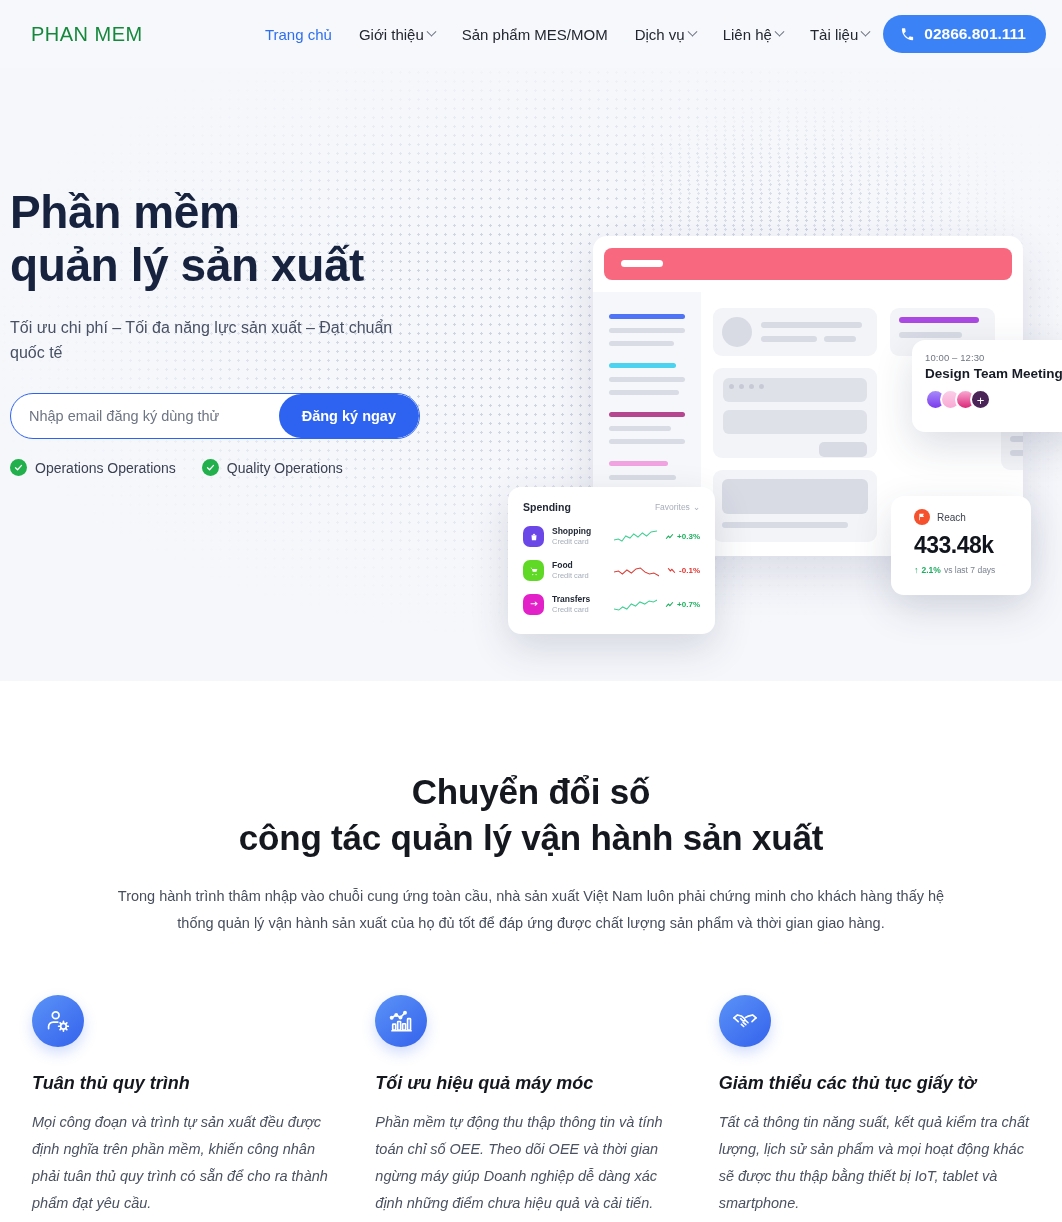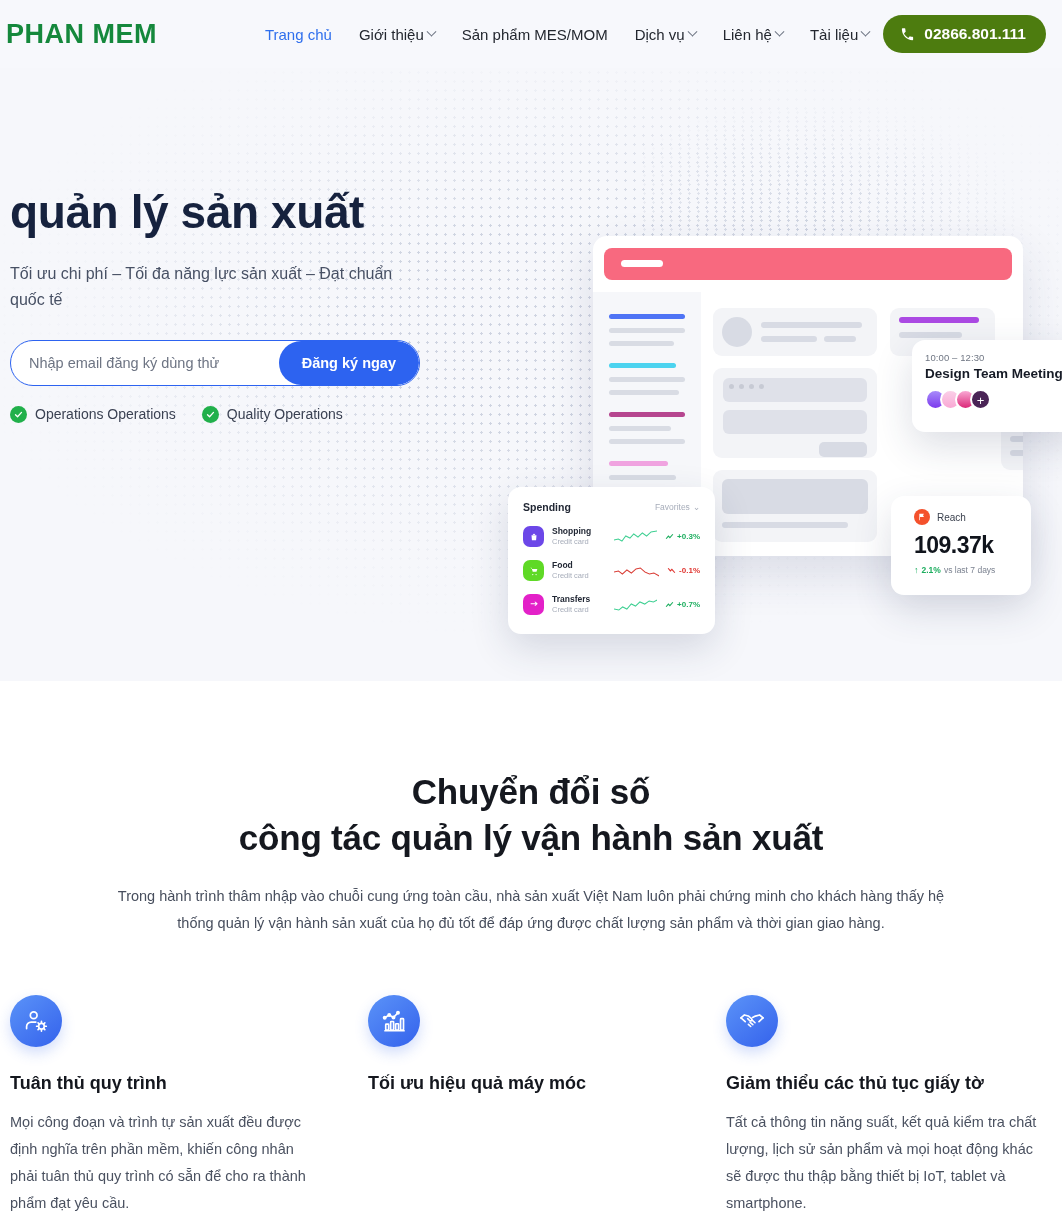--- a/index.html
+++ b/index.html
@@ -17,25 +17,25 @@
   .header {
     height:68px;
     background:#f7f8fc;
     display:flex;
     align-items:center;
     padding:0 16px 0 0;
     position:relative;
     z-index:40;
   }
   .logo {
-    font-size:27px;
-    font-weight:bold;
+    font-size:20px;
+    font-weight:normal;
     color:#15883c;
     letter-spacing:.5px;
-    margin-left:6px;
+    margin-left:31px;
     white-space:nowrap;
   }
   .nav {
     display:flex;
     align-items:center;
     gap:27px;
     margin-left:auto;
     margin-right:14px;
   }
   .nav-item {
@@ -52,21 +52,21 @@
     display:inline-block;
     width:7px; height:7px;
     border-right:1.3px solid #6b7280;
     border-bottom:1.3px solid #6b7280;
     transform:rotate(45deg) translate(-2px,-2px);
   }
   .phone-btn {
     display:flex;
     align-items:center;
     gap:9px;
-    background:#4d7c0f;
+    background:#3b82f6;
     color:#fff;
     border-radius:24px;
     padding:10px 20px 10px 17px;
     font-size:15.5px;
     font-weight:bold;
     white-space:nowrap;
     cursor:pointer;
     border:none;
     font-family:inherit;
   }
@@ -252,21 +252,22 @@
     text-align:center;
     font-size:14.5px;
     line-height:1.86;
     color:#474e5d;
   }
   .feats {
     margin-top:58px;
     display:grid;
     grid-template-columns:repeat(3,1fr);
     gap:0 32px;
-    padding:0 10px;
+    padding:0 32px;
+    font-style:italic;
   }
   .feat-ic {
     width:52px; height:52px; border-radius:50%;
     background:linear-gradient(140deg,#5b93f8 0%,#3462ec 100%);
     display:flex; align-items:center; justify-content:center;
     box-shadow:0 6px 14px rgba(52,98,236,.22);
   }
   .feat-t { margin-top:26px; font-size:18px; font-weight:bold; color:#14171e; }
   .feat-d { margin-top:15px; font-size:14.5px; line-height:1.85; color:#4a5160; max-width:312px; }
 </style>
@@ -400,21 +401,21 @@
 
       <div class="float-card reach">
         <div class="reach-hd">
           <div class="reach-ic">
             <svg width="8" height="8" viewBox="0 0 24 24">
                 <path fill="#fff" d="M6 2h12l-3 5 3 5H6v10H4V2z"></path>
               </svg>
           </div>
           <div class="reach-lbl">Reach</div>
         </div>
-        <div class="reach-val">109.37k</div>
+        <div class="reach-val">433.48k</div>
         <div class="reach-dt">
           <span class="up">↑</span>
           <b>2.1%</b>
           <span>vs last 7 days</span>
         </div>
       </div>
 
       <div class="float-card spend">
         <div class="spend-hd">
           <div class="spend-t">Spending</div>
@@ -484,20 +485,21 @@
                 <path fill="none" stroke="#1dae5f" stroke-width="3" d="M3 18l6-7 4 4 8-9"></path>
               </svg>
             <span>+0.7%</span>
           </div>
         </div>
       </div>
     </div>
 
     <div class="hero-inner">
       <h1 class="hero-title">
+        <span>Phần mềm</span>
         <span>quản lý sản xuất</span>
       </h1>
       <p class="hero-sub">Tối ưu chi phí – Tối đa năng lực sản xuất – Đạt chuẩn quốc tế</p>
 
       <div class="signup">
         <input type="text" placeholder="Nhập email đăng ký dùng thử" style="">
         <button>Đăng ký ngay</button>
       </div>
 
       <div class="ticks">
@@ -552,20 +554,21 @@
             <circle cx="11.1" cy="8.4" r="1"></circle>
               <circle cx="15.1" cy="4.2" r="1"></circle>
             <path d="M3.5 20.2h17"></path>
             <rect x="4.2" y="14.4" width="2.6" height="5.2" rx=".5"></rect>
             <rect x="8.6" y="12" width="2.6" height="7.6" rx=".5"></rect>
             <rect x="13" y="14" width="2.6" height="5.6" rx=".5"></rect>
             <rect x="17.4" y="9.4" width="2.6" height="10.2" rx=".5"></rect>
           </svg>
         </div>
         <div class="feat-t">Tối ưu hiệu quả máy móc</div>
+        <div class="feat-d">Phần mềm tự động thu thập thông tin và tính toán chỉ số OEE. Theo dõi OEE và thời gian ngừng máy giúp Doanh nghiệp dễ dàng xác định những điểm chưa hiệu quả và cải tiến.</div>
       </div>
 
       <div>
         <div class="feat-ic">
           <svg width="28" height="28" viewBox="0 0 24 24" fill="none" stroke="#fff" stroke-width="1.4" stroke-linecap="round" stroke-linejoin="round">
             <path d="M2.5 9.4l3-2.6 3.3.9 2.8 2.3a1.2 1.2 0 01-1.5 1.8L8.3 10"></path>
             <path d="M21.5 9.4l-3-2.6-3.6 1-2.4 1.2"></path>
             <path d="M12.1 11.3l2.5 2.2M10.4 13.1l2.3 2M8.9 14.9l2 1.8"></path>
             <path d="M2.6 9.4l3.6 3.2M21.4 9.4l-3.4 3.2"></path>
           </svg>

